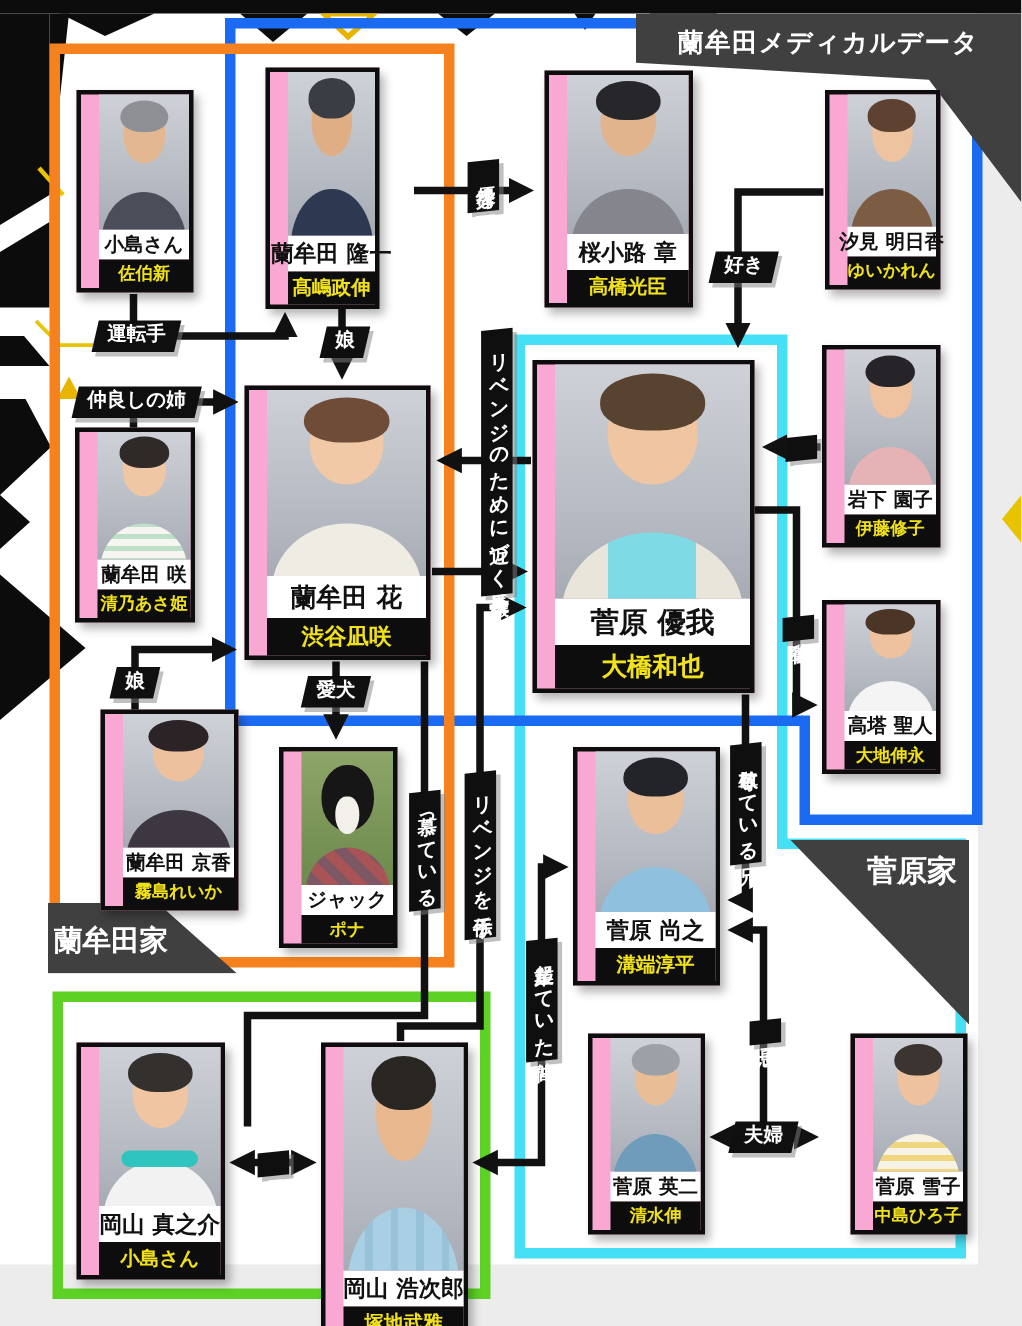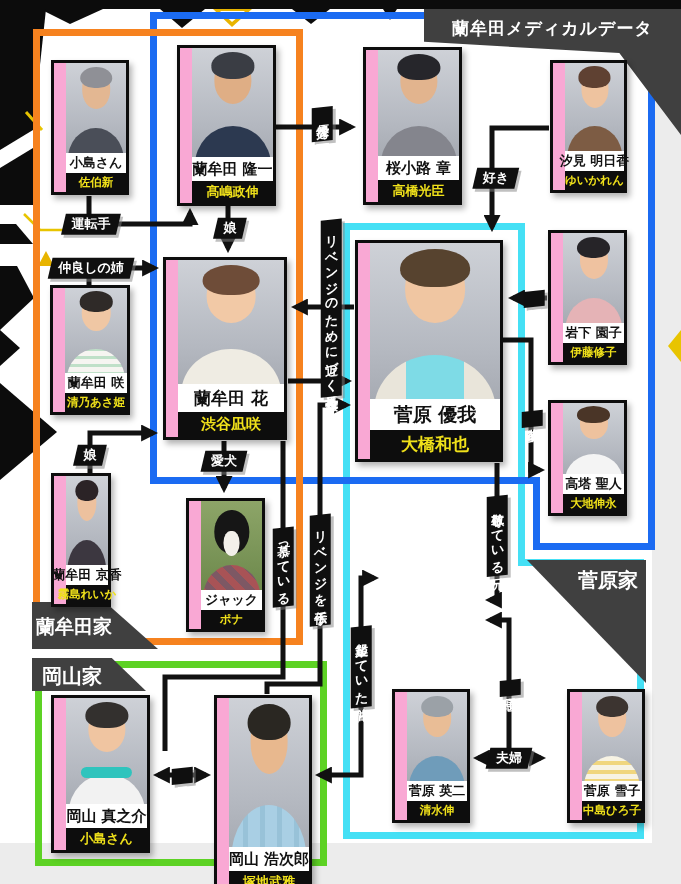--- a/index.html
+++ b/index.html
@@ -88,21 +88,20 @@
 
     <path d="M346.5,226.5 H521.5 V562.5 H640.5 V835.5 H346.5 Z" fill="none" stroke="#45e0f5" stroke-width="7"></path>
     <path d="M153.5,15.5 H651.5 V546.5 H536.5 V480.5 H153.5 Z" fill="none" stroke="#1b6bf2" stroke-width="7"></path>
     <path d="M36.5,32.5 H299.5 V641.5 H36.5 Z" fill="none" stroke="#f6821f" stroke-width="7"></path>
     <path d="M38.5,664.5 H323.5 V862.5 H38.5 Z" fill="none" stroke="#5dd224" stroke-width="7"></path>
   </svg>
 
   <div id="banner" class="grp"></div>
   <div id="title">蘭牟田メディカルデータ</div>
   <div id="lbl-ranmuta" class="grp">蘭牟田家</div>
-  <div id="lbl-okayama" class="grp">岡山家</div>
   <div id="lbl-sugawara" class="grp">菅原家</div>
 
   <svg class="layer" width="681" height="884" style="z-index:3">
     <defs>
       <marker id="ah" viewBox="0 0 10 10" refX="7" refY="5" markerWidth="3.4" markerHeight="3.4" orient="auto-start-reverse">
         <path d="M0,0 L10,5 L0,10 z" fill="#111"></path>
       </marker>
     </defs>
     <g fill="none" stroke="#111" stroke-width="5">
       <path d="M89,196 V224 H190 V213" marker-end="url(#ah)"></path>
@@ -128,21 +127,21 @@
 
   <div class="card sm" style="left:51px;top:60px;width:78px;height:135px">
     <div class="photo" style="--hair:#8f9096;--skin:#e3b792;--top:#4a4e58">
         <i class="head"></i>
         <i class="torso"></i>
       </div>
     <div class="nm">小島さん</div>
     <div class="ac">佐伯新</div>
   </div>
 
-  <div class="card md" style="left:177px;top:45px;width:99px;height:161px">
+  <div class="card md" style="left:177px;top:45px;width:76px;height:161px">
     <div class="photo" style="--hair:#3a3d44;--skin:#dfae85;--top:#2c3950">
         <i class="head"></i>
         <i class="torso"></i>
       </div>
     <div class="nm">蘭牟田 隆一</div>
     <div class="ac">髙嶋政伸</div>
   </div>
 
   <div class="card md" style="left:363px;top:47px;width:99px;height:158px">
     <div class="photo" style="--hair:#26262b;--skin:#e2b48e;--top:#84858d">
@@ -200,38 +199,46 @@
 
   <div class="card sm" style="left:548px;top:400px;width:79px;height:116px">
     <div class="photo" style="--hair:#4a3527;--skin:#eec29e;--top:#f4f4f4">
         <i class="head"></i>
         <i class="torso"></i>
       </div>
     <div class="nm">高塔 聖人</div>
     <div class="ac">大地伸永</div>
   </div>
 
-  <div class="card sm" style="left:51px;top:473px;width:60px;height:134px">
+  <div class="card sm" style="left:67px;top:473px;width:92px;height:134px">
     <div class="photo" style="--hair:#2b2326;--skin:#edc19e;--top:#3c3740">
         <i class="head"></i>
         <i class="torso"></i>
       </div>
     <div class="nm">蘭牟田 京香</div>
     <div class="ac">霧島れいか</div>
   </div>
 
   <div class="card sm" style="left:186px;top:498px;width:79px;height:134px">
     <div class="photo dog">
         <i class="head"></i>
         <i class="torso"></i>
       </div>
     <div class="nm">ジャック</div>
     <div class="ac">ポナ</div>
   </div>
 
+  <div class="card md" style="left:382px;top:498px;width:98px;height:159px">
+    <div class="photo" style="--hair:#23242a;--skin:#ecbf9b;--top:#8fc0dd">
+        <i class="head"></i>
+        <i class="torso"></i>
+      </div>
+    <div class="nm">菅原 尚之</div>
+    <div class="ac">溝端淳平</div>
+  </div>
 
   <div class="card md" style="left:51px;top:695px;width:99px;height:158px">
     <div class="photo p-shin" style="--hair:#33302e;--skin:#f0c5a1;--top:#f2f2f2">
         <i class="head"></i>
         <i class="torso"></i>
       </div>
     <div class="nm">岡山 真之介</div>
     <div class="ac">小島さん</div>
   </div>
 

